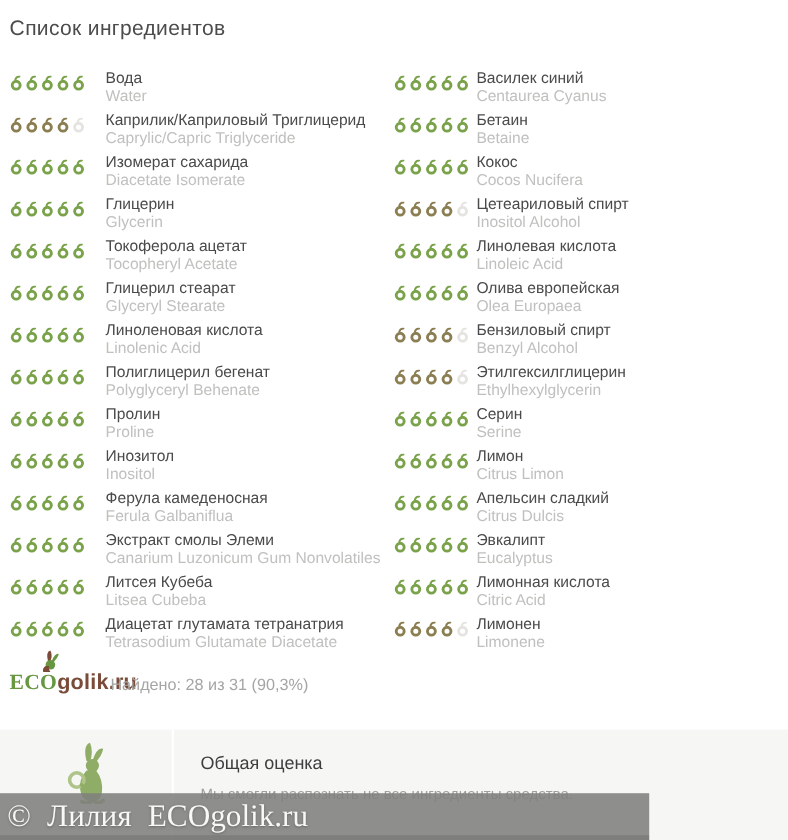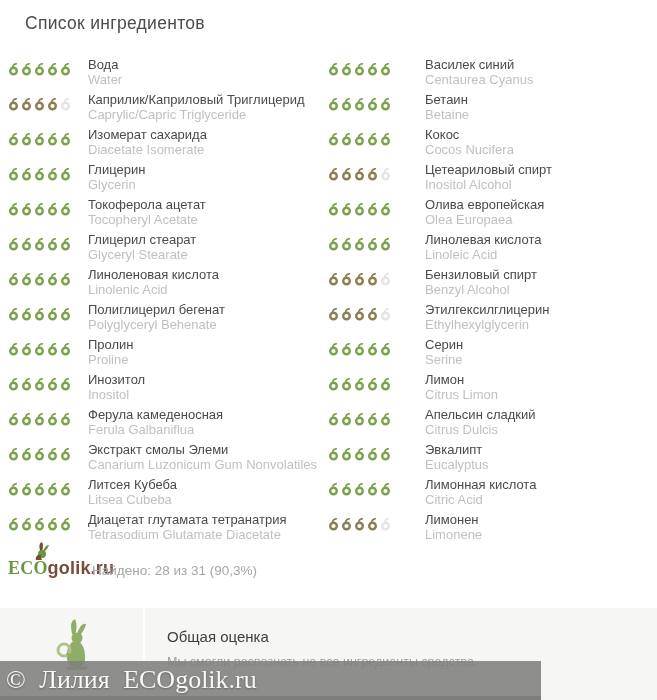--- a/index.html
+++ b/index.html
@@ -2,31 +2,31 @@
 <html><head>
 <meta charset="utf-8">
 <style>
   html,body{margin:0;padding:0;}
   body{
     width:657px;height:700px;position:relative;overflow:hidden;
     background:#ffffff;font-family:"Liberation Sans",sans-serif;
   }
   .page-title{
     position:absolute;left:8px;top:13px;font-size:17.5px;color:#4c4c4c;
-    font-weight:500;letter-spacing:.3px;margin-left:17px;
+    font-weight:500;letter-spacing:.3px;
   }
   .col{position:absolute;top:56px;}
   .col-left{left:8px;width:314px;}
   .col-right{left:328px;width:326px;}
   .row{height:35px;position:relative;}
   .rating{display:flex;gap:2px;position:absolute;left:0;top:7px;width:64px;}
   .rating svg{display:block;}
   .names{position:absolute;top:1px;white-space:nowrap;}
   .col-left .names{left:80px;}
-  .col-right .names{left:97px;}
+  .col-right .names{left:69px;}
   .name-ru{font-size:13px;color:#4a4a4a;font-weight:500;line-height:15px;}
   .name-en{font-size:13px;color:#c0c0be;line-height:15px;}
 
   .footer-logo{position:absolute;left:8px;top:558px;white-space:nowrap;}
   .logo-text{font-size:18px;font-weight:bold;letter-spacing:.2px;}
   .logo-eco{color:#679740;font-family:Liberation Serif, serif;}
   .logo-golik{color:#7a4b38;}
   .logo-rabbit{position:absolute;left:22px;top:-17px;}
   .found-text{position:absolute;left:92px;top:563px;font-size:13.5px;color:#a5a5a3;}
 
@@ -596,51 +596,51 @@
         <svg width="11" height="13" viewBox="0 0 11 13">
           <circle cx="5.5" cy="8" r="3.3" fill="none" stroke="#7aa24a" stroke-width="2.4"></circle>
           <path d="M4.8 3.3 Q5.5 0.9 8.2 0.8" fill="none" stroke="#7aa24a" stroke-width="1.7" stroke-linecap="round"></path>
         </svg>
         <svg width="11" height="13" viewBox="0 0 11 13">
           <circle cx="5.5" cy="8" r="3.3" fill="none" stroke="#7aa24a" stroke-width="2.4"></circle>
           <path d="M4.8 3.3 Q5.5 0.9 8.2 0.8" fill="none" stroke="#7aa24a" stroke-width="1.7" stroke-linecap="round"></path>
         </svg>
       </div>
     <div class="names">
+      <div class="name-ru">Линолевая кислота</div>
+      <div class="name-en">Linoleic Acid</div>
+    </div>
+  </div>
+
+  <div class="row">
+    <div class="rating">
+        <svg width="11" height="13" viewBox="0 0 11 13">
+          <circle cx="5.5" cy="8" r="3.3" fill="none" stroke="#7aa24a" stroke-width="2.4"></circle>
+          <path d="M4.8 3.3 Q5.5 0.9 8.2 0.8" fill="none" stroke="#7aa24a" stroke-width="1.7" stroke-linecap="round"></path>
+        </svg>
+        <svg width="11" height="13" viewBox="0 0 11 13">
+          <circle cx="5.5" cy="8" r="3.3" fill="none" stroke="#7aa24a" stroke-width="2.4"></circle>
+          <path d="M4.8 3.3 Q5.5 0.9 8.2 0.8" fill="none" stroke="#7aa24a" stroke-width="1.7" stroke-linecap="round"></path>
+        </svg>
+        <svg width="11" height="13" viewBox="0 0 11 13">
+          <circle cx="5.5" cy="8" r="3.3" fill="none" stroke="#7aa24a" stroke-width="2.4"></circle>
+          <path d="M4.8 3.3 Q5.5 0.9 8.2 0.8" fill="none" stroke="#7aa24a" stroke-width="1.7" stroke-linecap="round"></path>
+        </svg>
+        <svg width="11" height="13" viewBox="0 0 11 13">
+          <circle cx="5.5" cy="8" r="3.3" fill="none" stroke="#7aa24a" stroke-width="2.4"></circle>
+          <path d="M4.8 3.3 Q5.5 0.9 8.2 0.8" fill="none" stroke="#7aa24a" stroke-width="1.7" stroke-linecap="round"></path>
+        </svg>
+        <svg width="11" height="13" viewBox="0 0 11 13">
+          <circle cx="5.5" cy="8" r="3.3" fill="none" stroke="#7aa24a" stroke-width="2.4"></circle>
+          <path d="M4.8 3.3 Q5.5 0.9 8.2 0.8" fill="none" stroke="#7aa24a" stroke-width="1.7" stroke-linecap="round"></path>
+        </svg>
+      </div>
+    <div class="names">
       <div class="name-ru">Олива европейская</div>
       <div class="name-en">Olea Europaea</div>
-    </div>
-  </div>
-
-  <div class="row">
-    <div class="rating">
-        <svg width="11" height="13" viewBox="0 0 11 13">
-          <circle cx="5.5" cy="8" r="3.3" fill="none" stroke="#7aa24a" stroke-width="2.4"></circle>
-          <path d="M4.8 3.3 Q5.5 0.9 8.2 0.8" fill="none" stroke="#7aa24a" stroke-width="1.7" stroke-linecap="round"></path>
-        </svg>
-        <svg width="11" height="13" viewBox="0 0 11 13">
-          <circle cx="5.5" cy="8" r="3.3" fill="none" stroke="#7aa24a" stroke-width="2.4"></circle>
-          <path d="M4.8 3.3 Q5.5 0.9 8.2 0.8" fill="none" stroke="#7aa24a" stroke-width="1.7" stroke-linecap="round"></path>
-        </svg>
-        <svg width="11" height="13" viewBox="0 0 11 13">
-          <circle cx="5.5" cy="8" r="3.3" fill="none" stroke="#7aa24a" stroke-width="2.4"></circle>
-          <path d="M4.8 3.3 Q5.5 0.9 8.2 0.8" fill="none" stroke="#7aa24a" stroke-width="1.7" stroke-linecap="round"></path>
-        </svg>
-        <svg width="11" height="13" viewBox="0 0 11 13">
-          <circle cx="5.5" cy="8" r="3.3" fill="none" stroke="#7aa24a" stroke-width="2.4"></circle>
-          <path d="M4.8 3.3 Q5.5 0.9 8.2 0.8" fill="none" stroke="#7aa24a" stroke-width="1.7" stroke-linecap="round"></path>
-        </svg>
-        <svg width="11" height="13" viewBox="0 0 11 13">
-          <circle cx="5.5" cy="8" r="3.3" fill="none" stroke="#7aa24a" stroke-width="2.4"></circle>
-          <path d="M4.8 3.3 Q5.5 0.9 8.2 0.8" fill="none" stroke="#7aa24a" stroke-width="1.7" stroke-linecap="round"></path>
-        </svg>
-      </div>
-    <div class="names">
-      <div class="name-ru">Линолевая кислота</div>
-      <div class="name-en">Linoleic Acid</div>
     </div>
   </div>
 
   <div class="row">
     <div class="rating">
         <svg width="11" height="13" viewBox="0 0 11 13">
           <circle cx="5.5" cy="8" r="3.3" fill="none" stroke="#8b7e52" stroke-width="2.4"></circle>
           <path d="M4.8 3.3 Q5.5 0.9 8.2 0.8" fill="none" stroke="#8b7e52" stroke-width="1.7" stroke-linecap="round"></path>
         </svg>
         <svg width="11" height="13" viewBox="0 0 11 13">

